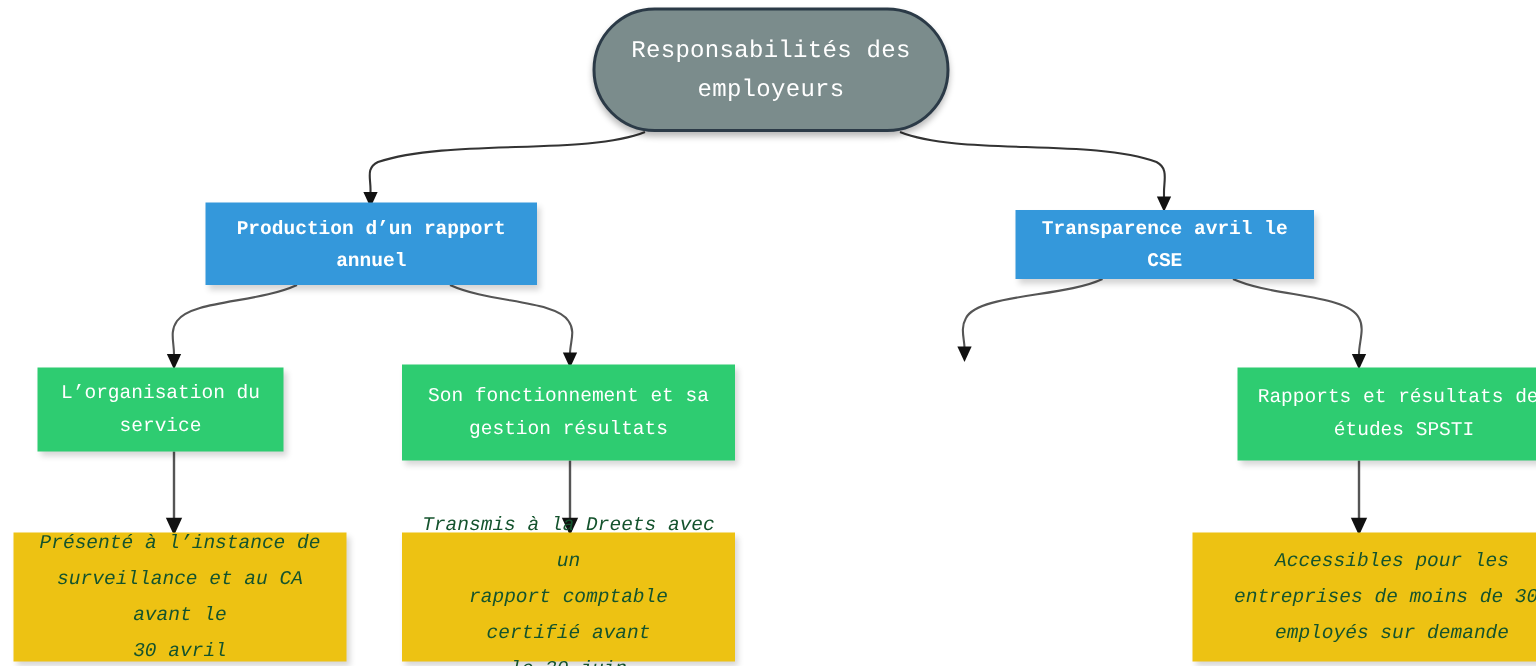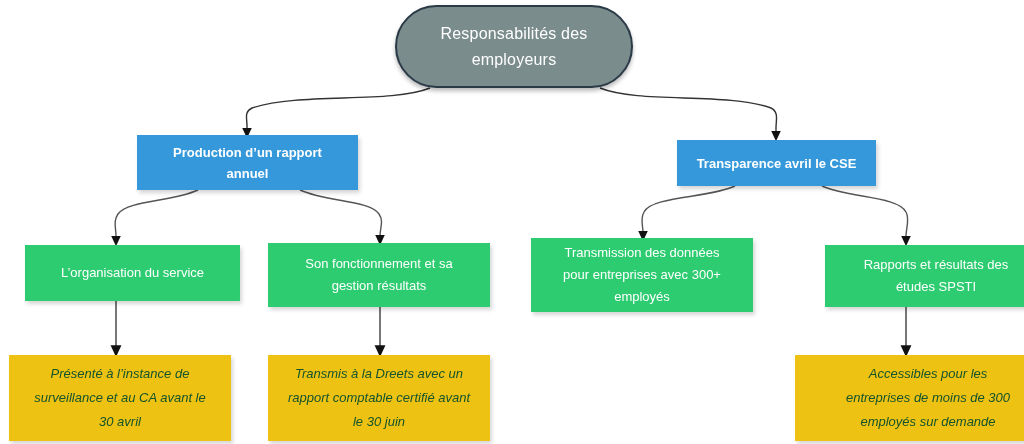--- a/index.html
+++ b/index.html
@@ -27,20 +27,21 @@
     pointer-events: none;
   }
   .node {
     position: absolute;
     box-sizing: border-box;
     display: flex;
     align-items: center;
     justify-content: flex-start;
     text-align: center;
     z-index: 2;
+    font-family: Liberation Mono, monospace;
   }
   .node-label {
     display: block;
     width: 100%;
     padding: 0 10px;
     box-sizing: border-box;
     white-space: pre-line;
   }
 
   
@@ -133,34 +134,29 @@
 
   <div class="node node-blue" style="left:137px; top:135px; width:221px; height:55px;">
     <span class="node-label">Production d’un rapport
 annuel</span>
   </div>
 
   <div class="node node-blue" style="left:677px; top:140px; width:199px; height:46px;">
     <span class="node-label">Transparence avril le CSE</span>
   </div>
 
-  <div class="node node-green" style="left:25px; top:245px; width:215px; height:56px;">
+  <div class="node node-green" style="left:25px; top:245px; width:164px; height:56px;">
     <span class="node-label">L’organisation du service</span>
   </div>
 
   <div class="node node-green" style="left:268px; top:243px; width:222px; height:64px;">
     <span class="node-label">Son fonctionnement et sa
 gestion résultats</span>
   </div>
 
-  <div class="node node-green" style="left:531px; top:238px; width:222px; height:74px;">
-    <span class="node-label">Transmission des données
-pour entreprises avec 300+
-employés</span>
-  </div>
 
   <div class="node node-green" style="left:825px; top:245px; width:222px; height:62px;">
     <span class="node-label">Rapports et résultats des
 études SPSTI</span>
   </div>
 
   <div class="node node-yellow" style="left:9px; top:355px; width:222px; height:86px;">
     <span class="node-label">Présenté à l’instance de
 surveillance et au CA avant le
 30 avril</span>

